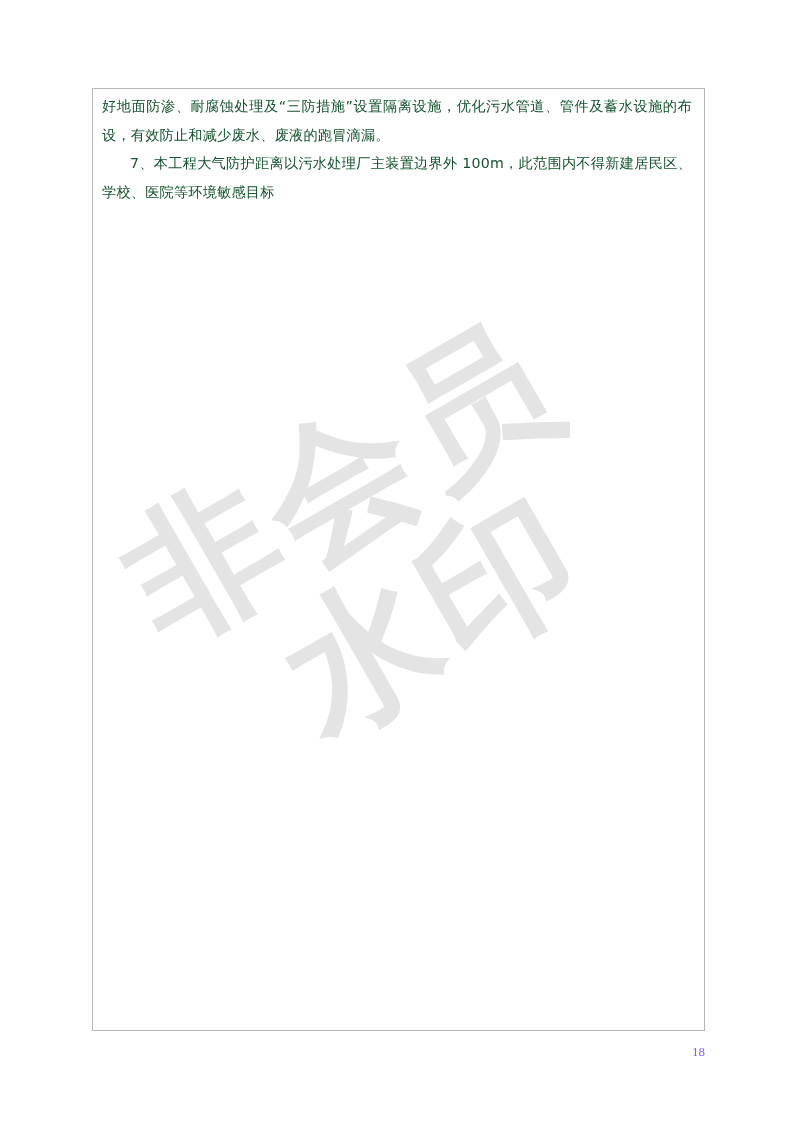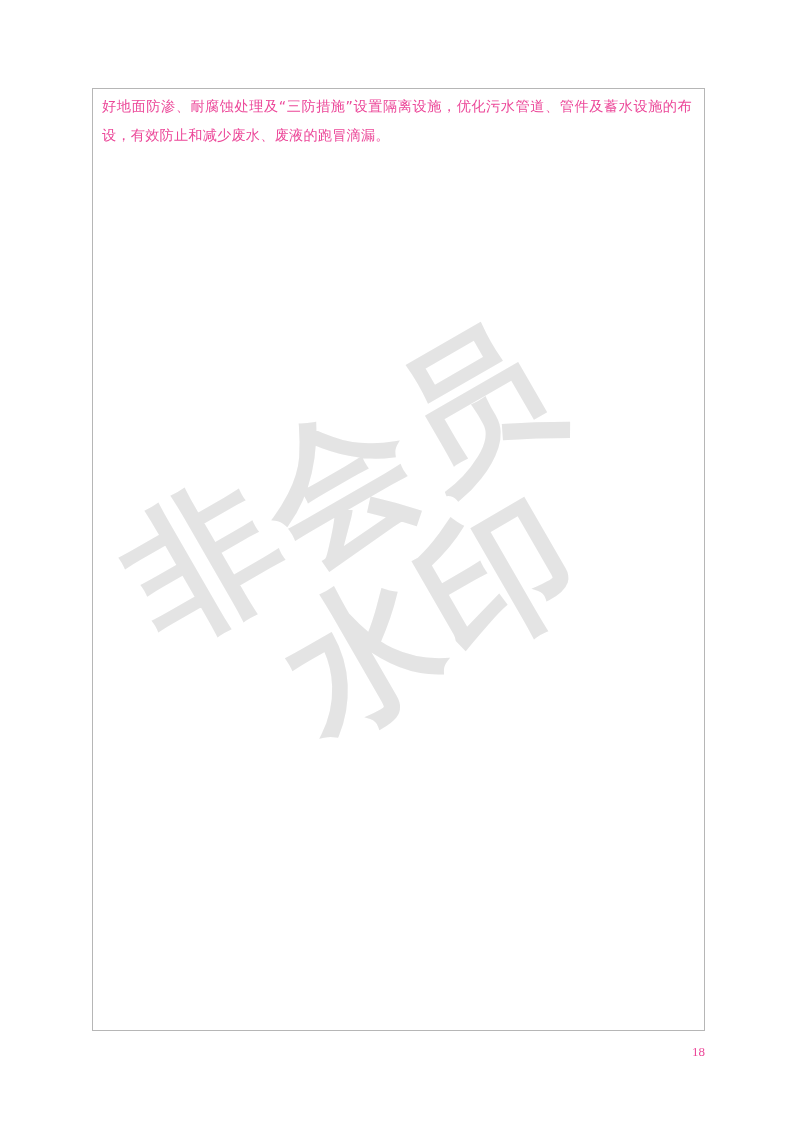--- a/index.html
+++ b/index.html
@@ -36,21 +36,21 @@
     top: 88px;
     width: 600px;
     box-sizing: border-box;
     padding: 4px 8px 0 2px;
     z-index: 3;
   }
   .para {
     font-family: "DejaVu Sans", sans-serif;
     font-size: 14.2px;
     line-height: 28.5px;
-    color: #ec4899;
+    color: #14532d;
     text-align: justify;
     text-justify: inter-ideograph;
     margin: 0;
     letter-spacing: 0.2px;
   }
   .para.indent {
     text-indent: 28px;
   }
   .watermark {
     position: absolute;
@@ -79,35 +79,36 @@
   }
   .wm-line2 {
     margin-left: 90px;
   }
   .page-number {
     position: absolute;
     right: 88px;
     bottom: 62px;
     font-family: "Liberation Serif", serif;
     font-size: 13px;
-    color: #ec4899;
+    color: #8b5cf6;
     z-index: 4;
   }
 </style>
 </head>
 <body>
 
 <div class="page">
 
   <div class="watermark">
     <span class="wm-line1">非会员</span>
     <span class="wm-line2">水印</span>
   </div>
 
   <div class="doc-frame"></div>
 
   <div class="doc-body">
     <p class="para">好地面防渗、耐腐蚀处理及“三防措施”设置隔离设施，优化污水管道、管件及蓄水设施的布设，有效防止和减少废水、废液的跑冒滴漏。</p>
+    <p class="para indent">7、本工程大气防护距离以污水处理厂主装置边界外 100m，此范围内不得新建居民区、学校、医院等环境敏感目标</p>
   </div>
 
   <div class="page-number">18</div>
 
 </div>
 
 </body></html>

